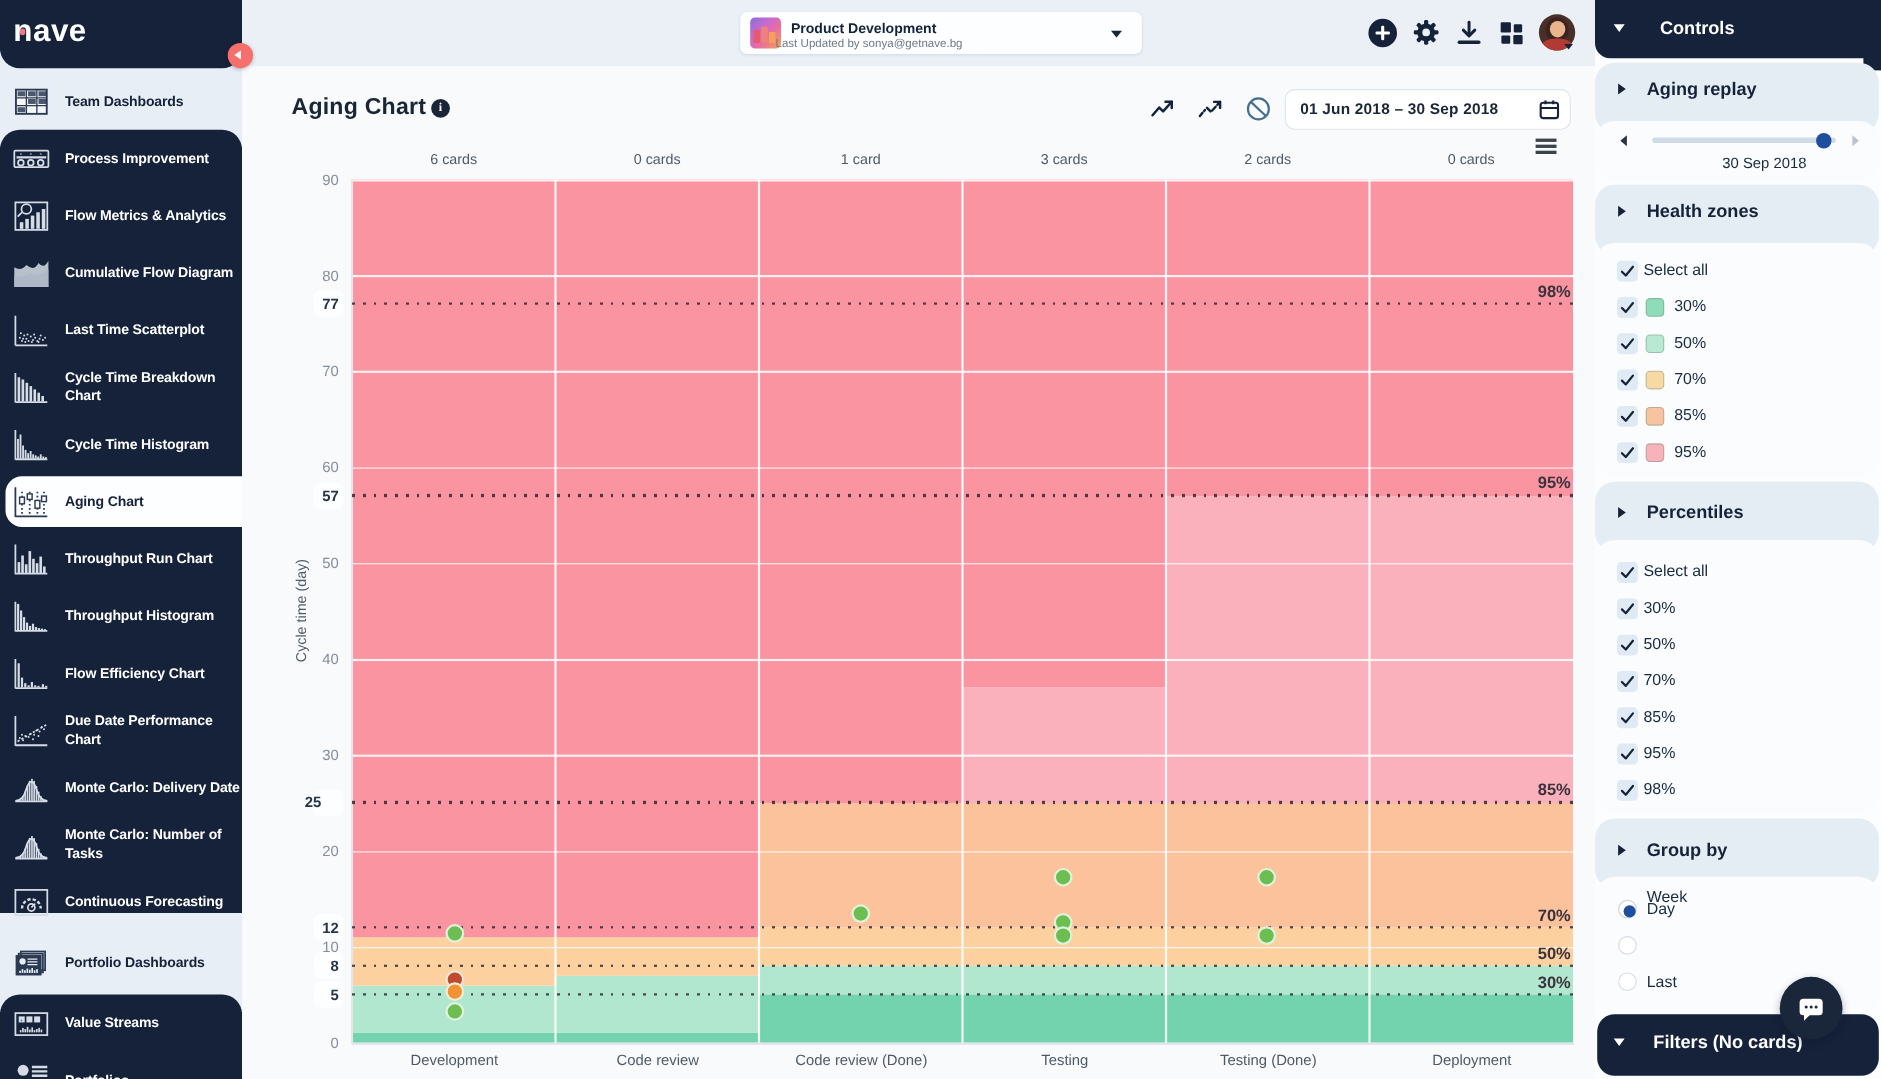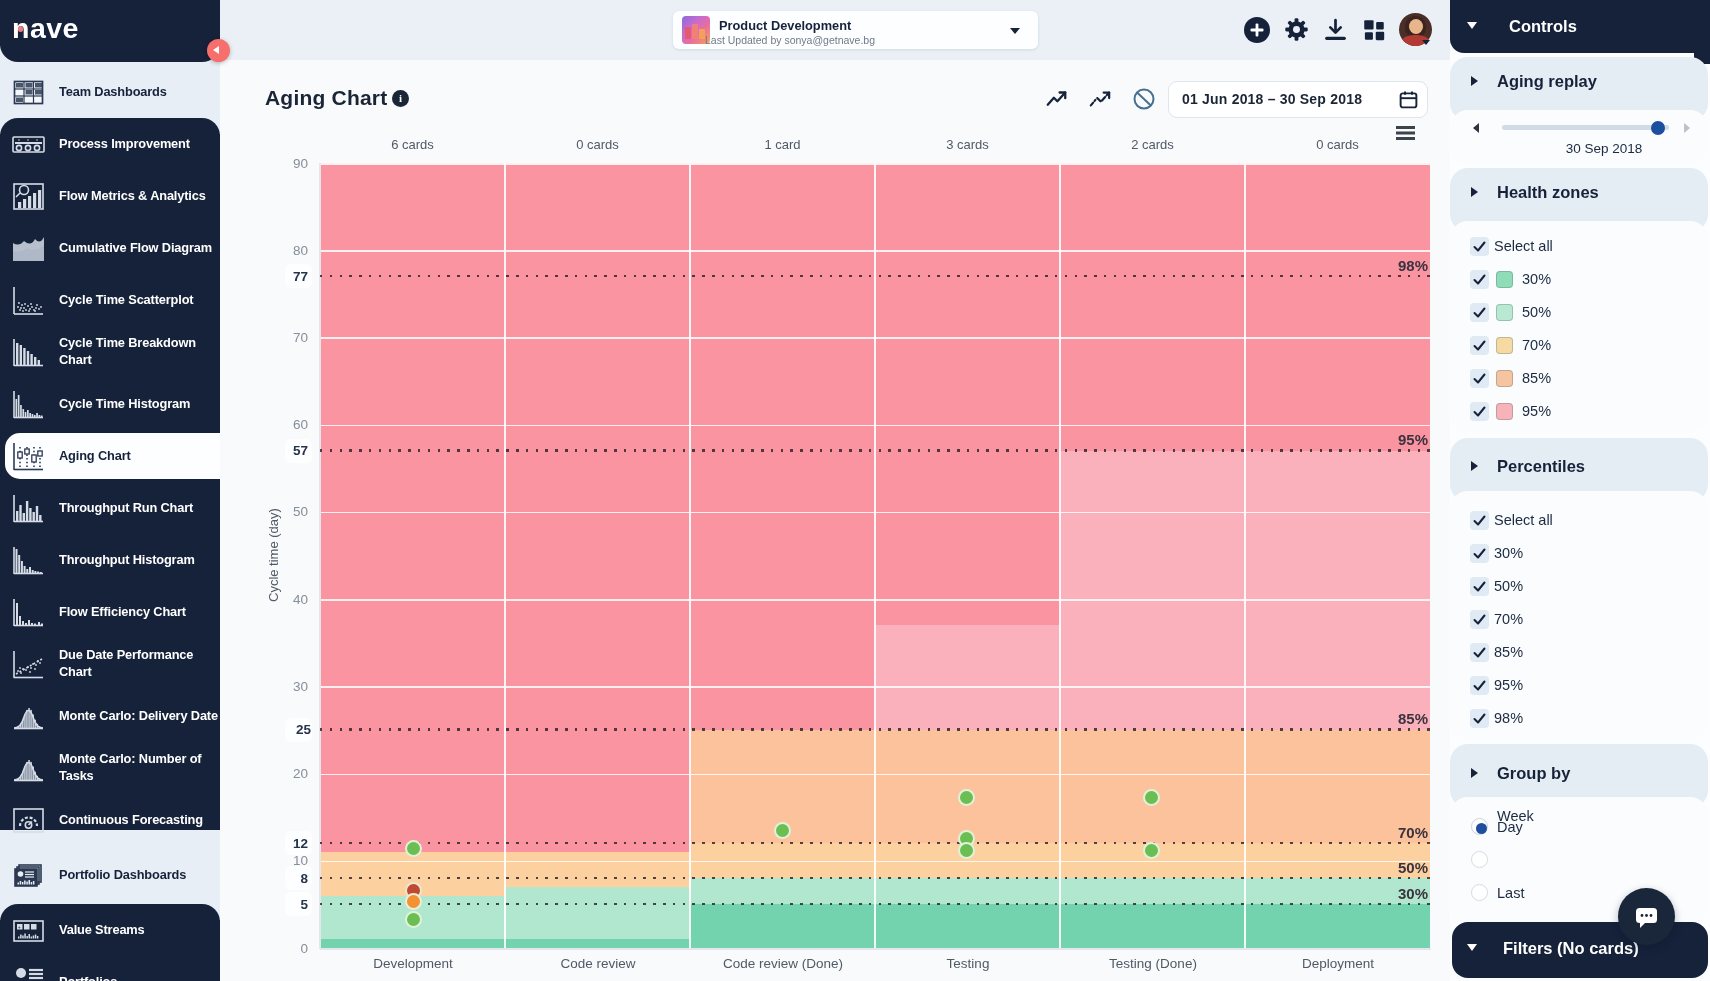--- a/index.html
+++ b/index.html
@@ -173,21 +173,21 @@
 <div class="ylab" style="left:268px;top:329.9px">70</div>
 <div class="ylab" style="left:268px;top:242.7px">80</div>
 <div class="ylab" style="left:268px;top:155.5px">90</div>
 <div style="position:absolute;left:285px;top:892.4px;width:27px;height:24px;border-radius:6px;background:#fdfeff"></div>
 <div class="ylab b" style="left:268px;top:896.9px">5</div>
 <div style="position:absolute;left:285px;top:866.2px;width:27px;height:24px;border-radius:6px;background:#fdfeff"></div>
 <div class="ylab b" style="left:268px;top:870.7px">8</div>
 <div style="position:absolute;left:285px;top:831.3px;width:27px;height:24px;border-radius:6px;background:#fdfeff"></div>
 <div class="ylab b" style="left:268px;top:835.8px">12</div>
 <div style="position:absolute;left:285px;top:717.9px;width:27px;height:24px;border-radius:6px;background:#fdfeff"></div>
-<div class="ylab b" style="left:271px;top:722.4px">25</div>
+<div class="ylab b" style="left:252px;top:722.4px">25</div>
 <div style="position:absolute;left:285px;top:438.8px;width:27px;height:24px;border-radius:6px;background:#fdfeff"></div>
 <div class="ylab b" style="left:268px;top:443.3px">57</div>
 <div style="position:absolute;left:285px;top:264.4px;width:27px;height:24px;border-radius:6px;background:#fdfeff"></div>
 <div class="ylab b" style="left:268px;top:268.9px">77</div>
 <div class="pct" style="left:1358px;top:256.9px">98%</div>
 <div class="pct" style="left:1358px;top:431.3px">95%</div>
 <div class="pct" style="left:1358px;top:710.4px">85%</div>
 <div class="pct" style="left:1358px;top:823.8px">70%</div>
 <div class="pct" style="left:1358px;top:858.7px">50%</div>
 <div class="pct" style="left:1358px;top:884.9px">30%</div>
@@ -288,21 +288,21 @@
           <circle cx="14" cy="21" r="0.9" fill="#d5dce6" stroke="none"></circle>
           <circle cx="20" cy="21" r="0.9" fill="#d5dce6" stroke="none"></circle>
           <circle cx="26" cy="22" r="0.9" fill="#d5dce6" stroke="none"></circle>
           <circle cx="28" cy="26" r="0.9" fill="#d5dce6" stroke="none"></circle>
           <circle cx="12" cy="28" r="0.9" fill="#d5dce6" stroke="none"></circle>
           <circle cx="18" cy="28" r="0.9" fill="#d5dce6" stroke="none"></circle>
           <circle cx="24" cy="28" r="0.9" fill="#d5dce6" stroke="none"></circle>
           <circle cx="30" cy="24" r="0.9" fill="#d5dce6" stroke="none"></circle>
           <circle cx="10" cy="25" r="0.9" fill="#d5dce6" stroke="none"></circle>
         </svg></div>
-      <div class="lb">Cycle Time Scatterplot</div>
+      <div class="lb">Last Time Scatterplot</div>
     </div>
     <div class="mi" style="top:326px">
       <div class="ic"><svg width="35" height="35" viewBox="0 0 35 35" fill="none" stroke="#d5dce6" stroke-width="1.6">
           <line x1="3" y1="4" x2="3" y2="31"></line>
           <rect x="5.0" y="8" width="2.4" height="22" fill="#d5dce6" stroke="none"></rect>
           <rect x="8.6" y="10" width="2.4" height="20" fill="#d5dce6" stroke="none"></rect>
           <rect x="12.2" y="13" width="2.4" height="17" fill="#d5dce6" stroke="none"></rect>
           <rect x="15.8" y="16" width="2.4" height="14" fill="#d5dce6" stroke="none"></rect>
           <rect x="19.4" y="19" width="2.4" height="11" fill="#d5dce6" stroke="none"></rect>
           <rect x="23.0" y="22" width="2.4" height="8" fill="#d5dce6" stroke="none"></rect>

